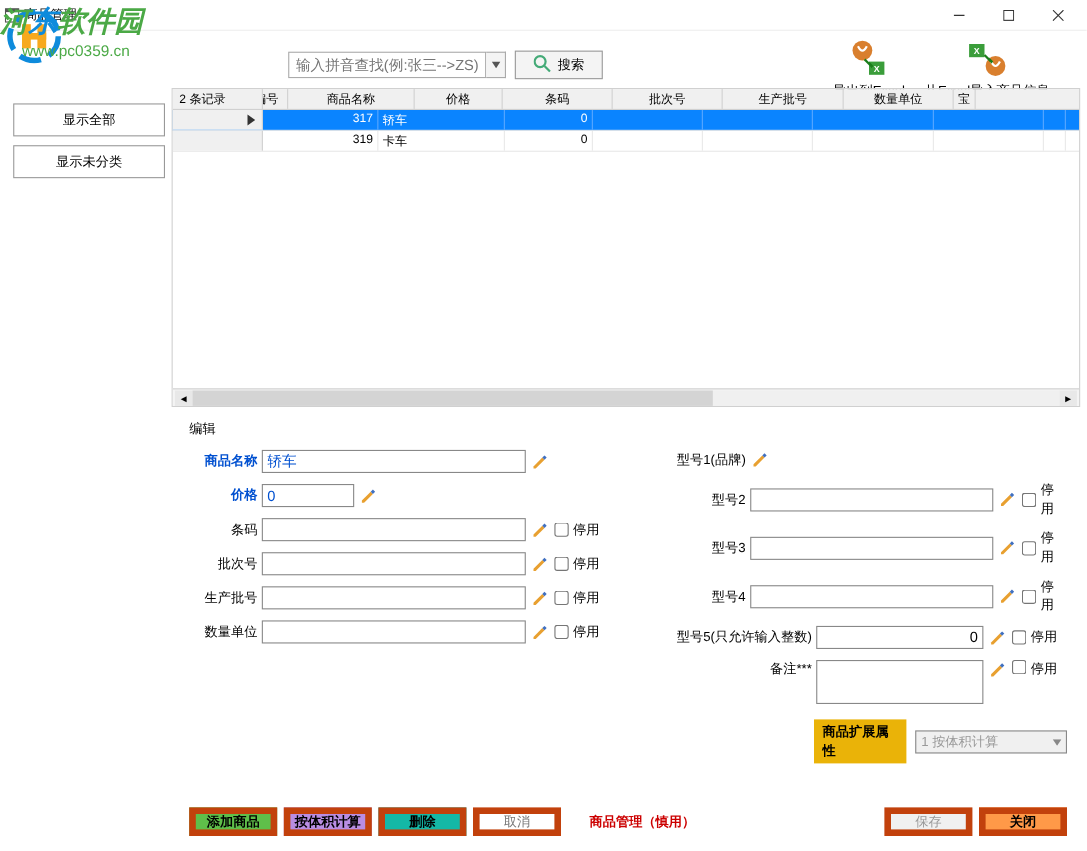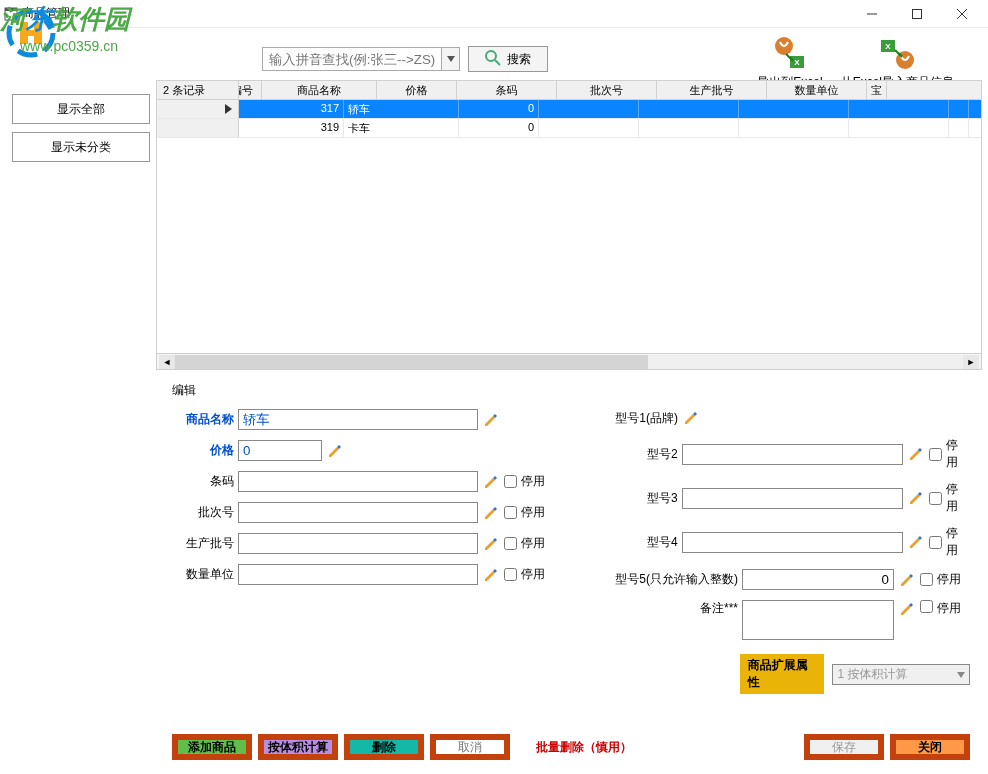--- a/index.html
+++ b/index.html
@@ -354,16 +354,16 @@
       </div>
     </div>
   </div>
 </div>
 
 <div class="bottom-bar">
   <div class="action-btn btn-add">添加商品</div>
   <div class="action-btn btn-edit">按体积计算</div>
   <div class="action-btn btn-del">删除</div>
   <div class="action-btn btn-cancel">取消</div>
-  <span class="batch-del">批量删除（慎用）</span>
+  <span class="batch-del">商品管理（慎用）</span>
   <div class="action-btn btn-save">保存</div>
   <div class="action-btn btn-close">关闭</div>
 </div>
 
 </body></html>

